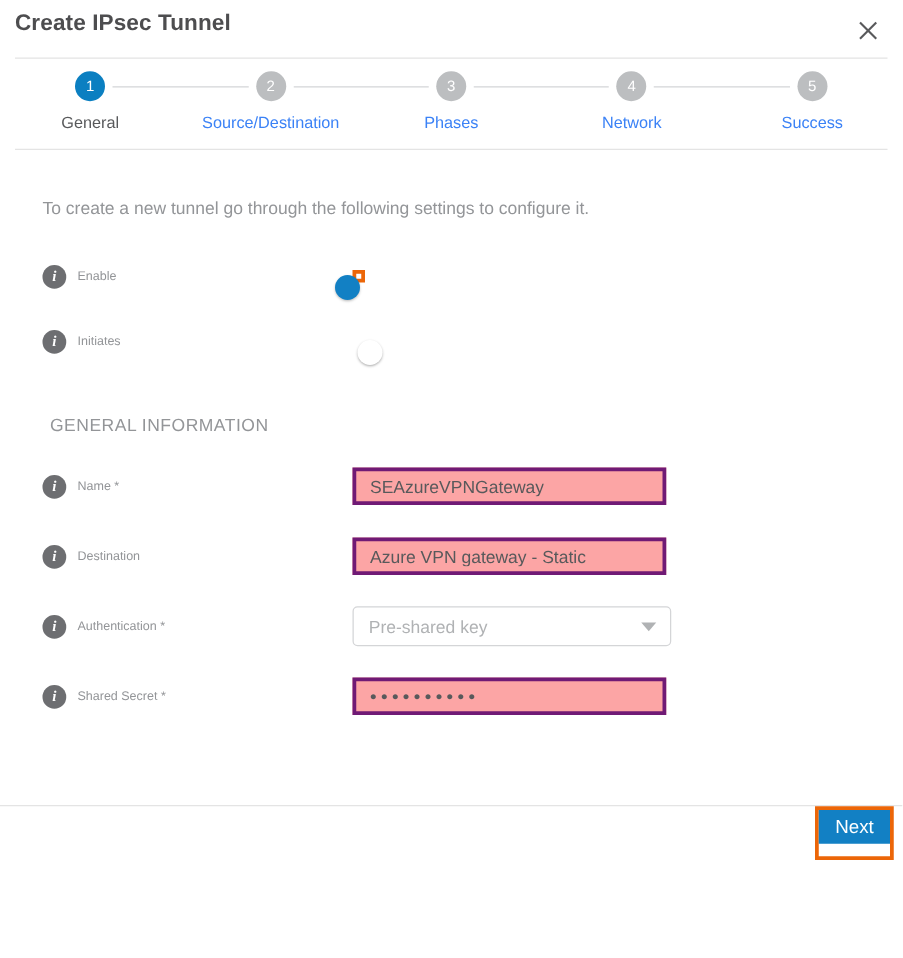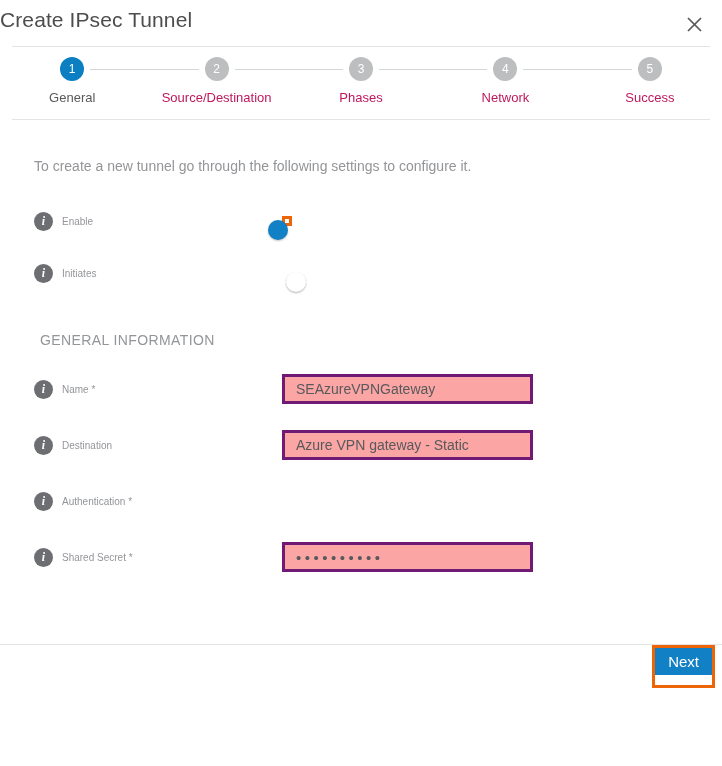--- a/index.html
+++ b/index.html
@@ -16,24 +16,24 @@
     position: relative;
   }
 
   
   .dialog-header {
     position: relative;
     height: 46px;
   }
   .dialog-title {
     position: absolute;
-    left: 0;
+    left: 12px;
     top: 8px;
-    font-size: 21px;
-    font-weight: 400;
+    font-size: 18px;
+    font-weight: 700;
     color: #4d4d4f;
     letter-spacing: 0.1px;
     white-space: nowrap;
   }
   .close-btn {
     position: absolute;
     right: 14px;
     top: 10px;
     width: 28px;
     height: 28px;
@@ -81,21 +81,21 @@
     text-align: center;
     position: relative;
     z-index: 2;
   }
   .step.active .step-circle {
     background: #0b7fc1;
   }
   .step-label {
     margin-top: 9px;
     font-size: 13px;
-    color: #be185d;
+    color: #3b82f6;
     white-space: nowrap;
   }
   .step.active .step-label {
     color: #58595b;
   }
   .step-line {
     position: absolute;
     top: 22px;
     height: 1px;
     background: #d4d5d7;
@@ -392,20 +392,26 @@
         </div>
       </div>
     </div>
 
 
     <div class="row field-row">
       <div class="label-cell">
         <span class="info-icon">i</span>
         <span class="field-label">Authentication *</span>
       </div>
+      <div class="control-cell">
+        <div class="select-box">
+          <span>Pre-shared key</span>
+          <span class="caret"></span>
+        </div>
+      </div>
     </div>
 
     <div class="row field-row">
       <div class="label-cell">
         <span class="info-icon">i</span>
         <span class="field-label">Shared Secret *</span>
       </div>
       <div class="control-cell">
         <div class="input-box">
           <span class="dots">••••••••••</span>

